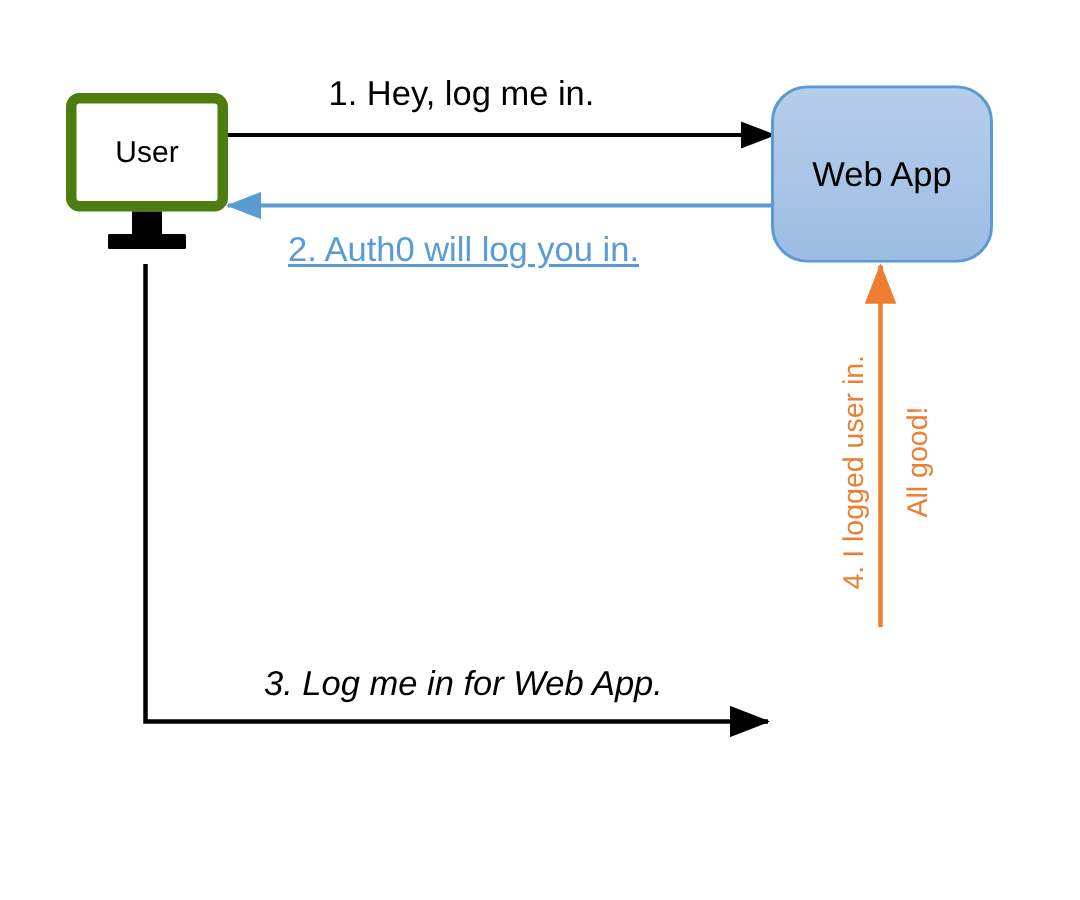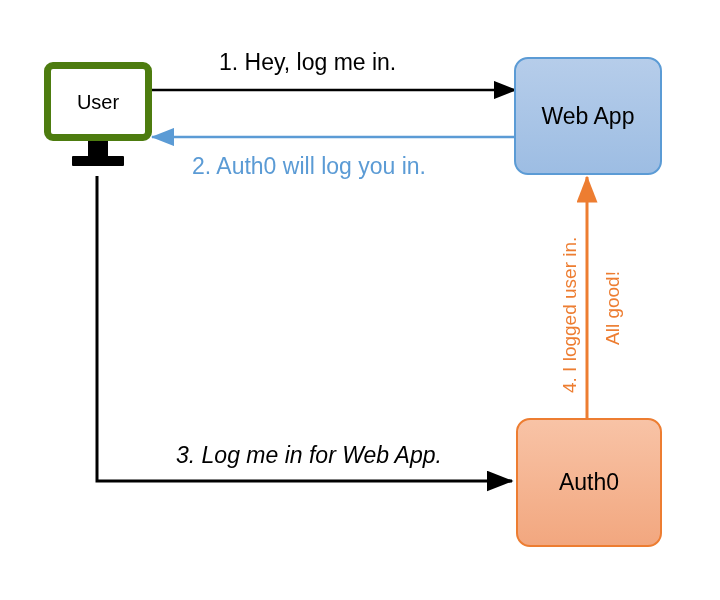--- a/index.html
+++ b/index.html
@@ -25,21 +25,21 @@
     height: 600px;
   }
 
   
   .node-box {
     position: absolute;
     box-sizing: border-box;
     display: flex;
     align-items: center;
     justify-content: center;
-    border-radius: 14px;
+    border-radius: 24px;
     text-align: center;
   }
   .node-label {
     font-size: 23px;
     color: #000000;
     line-height: 1;
     white-space: nowrap;
   }
 
   #webapp-box {
@@ -114,20 +114,21 @@
   }
   #label-step1 {
     left: 219px;
     top: 51px;
     color: #000000;
   }
   #label-step2 {
     left: 192px;
     top: 155px;
     color: #5b9bd5;
+    text-decoration: underline;
   }
   #label-step3 {
     left: 176px;
     top: 444px;
     color: #000000;
     font-style: italic;
   }
   .edge-label-vertical {
     position: absolute;
     font-size: 19px;
@@ -178,23 +179,20 @@
       <span class="monitor-screen-text">User</span>
     </div>
     <div class="monitor-neck"></div>
     <div class="monitor-base"></div>
   </div>
 
   <div id="webapp-box" class="node-box">
     <span class="node-label">Web App</span>
   </div>
 
-  <div id="auth0-box" class="node-box">
-    <span class="node-label">Auth0</span>
-  </div>
 
   <div id="label-step1" class="edge-label">1. Hey, log me in.</div>
 
   <div id="label-step2" class="edge-label">2. Auth0 will log you in.</div>
 
   <div id="label-step3" class="edge-label">3. Log me in for Web App.</div>
 
   <div id="label-step4" class="edge-label-vertical">4. I logged user in.</div>
 
   <div id="label-allgood" class="edge-label-vertical">All good!</div>

